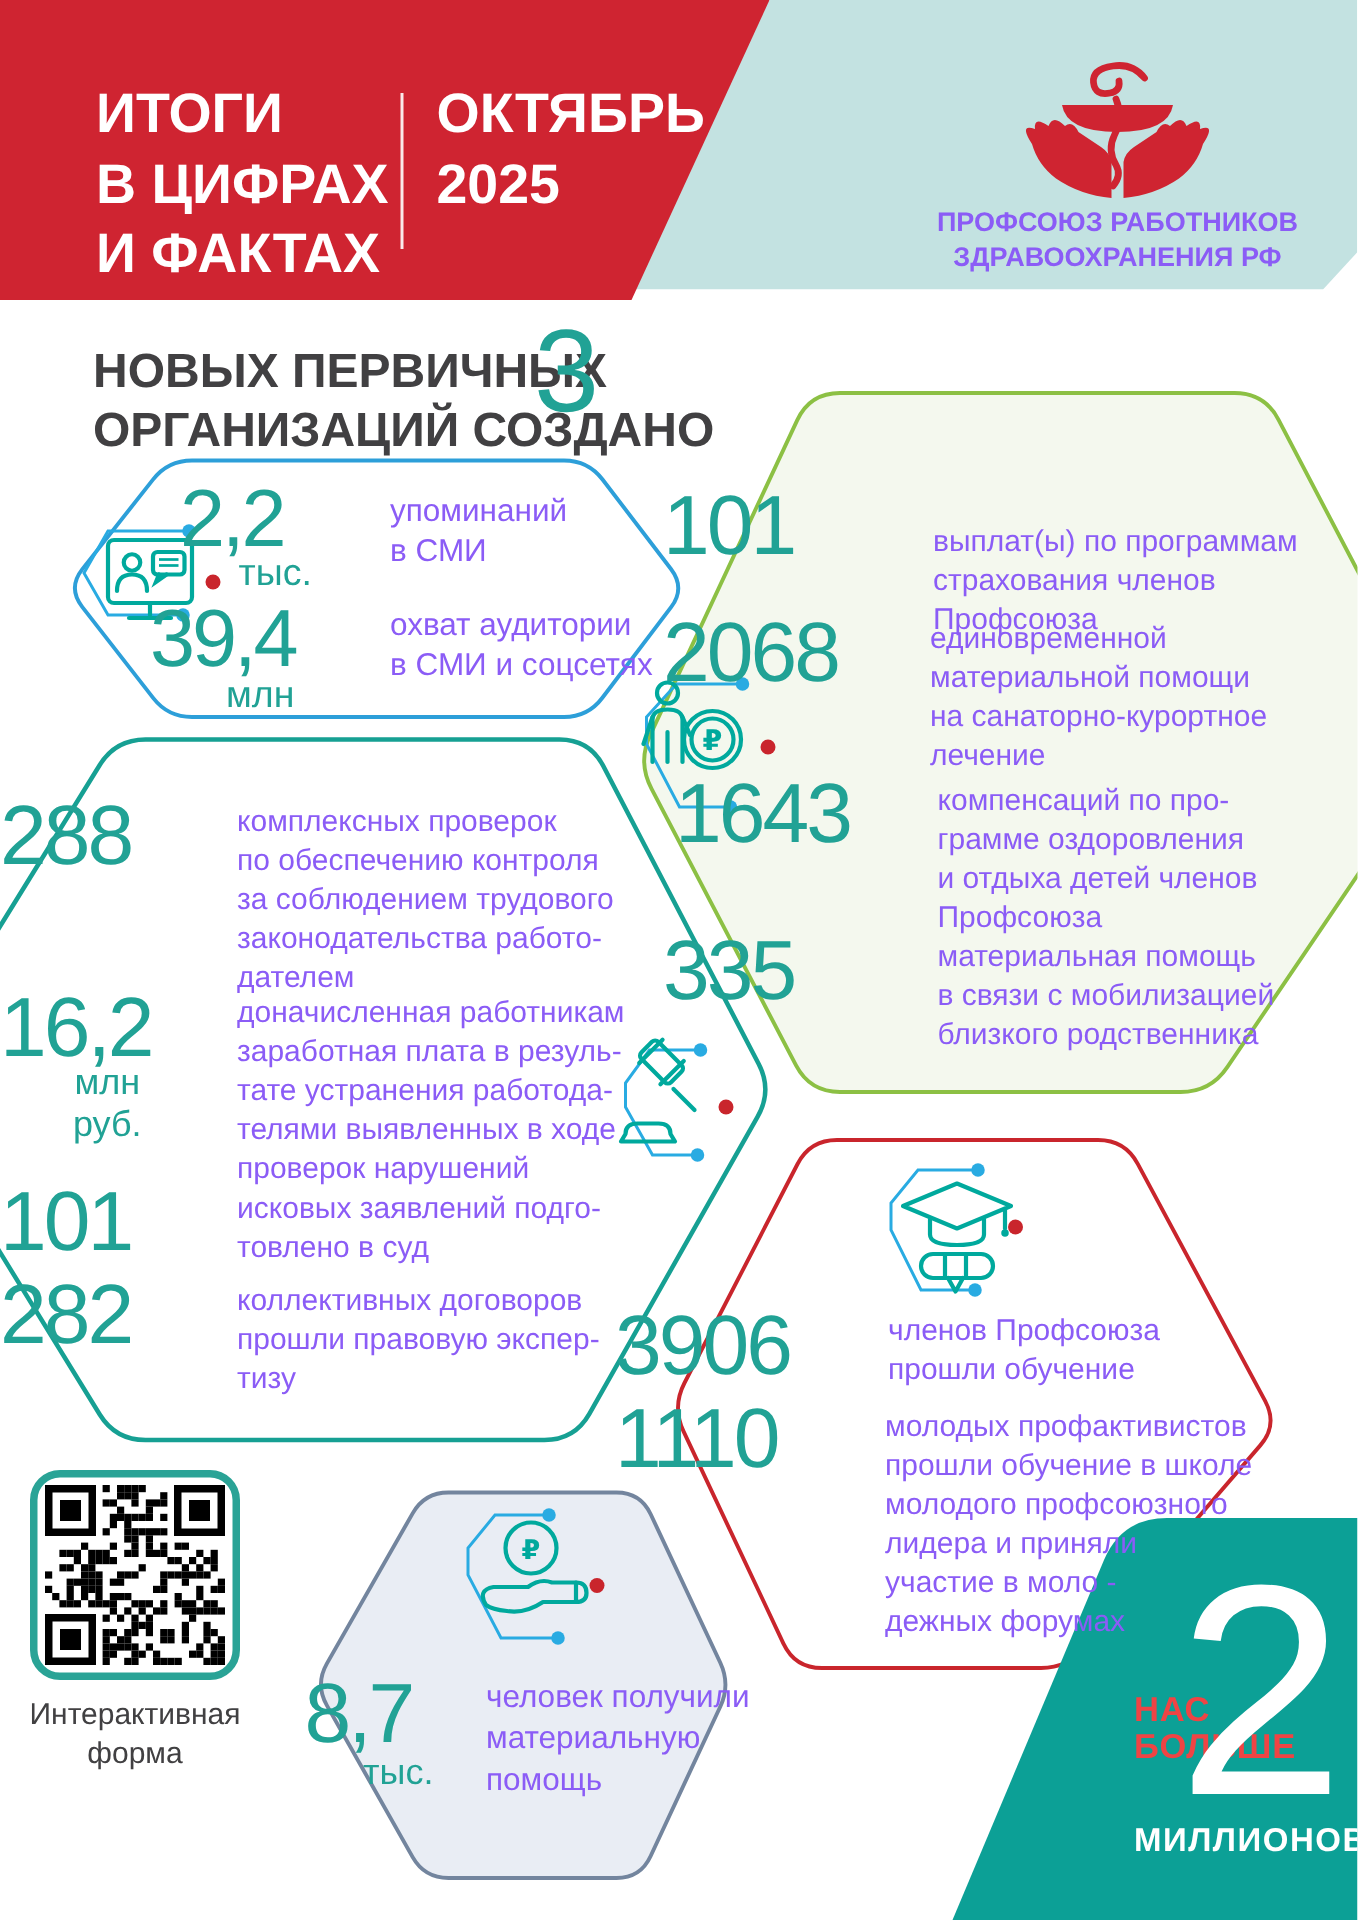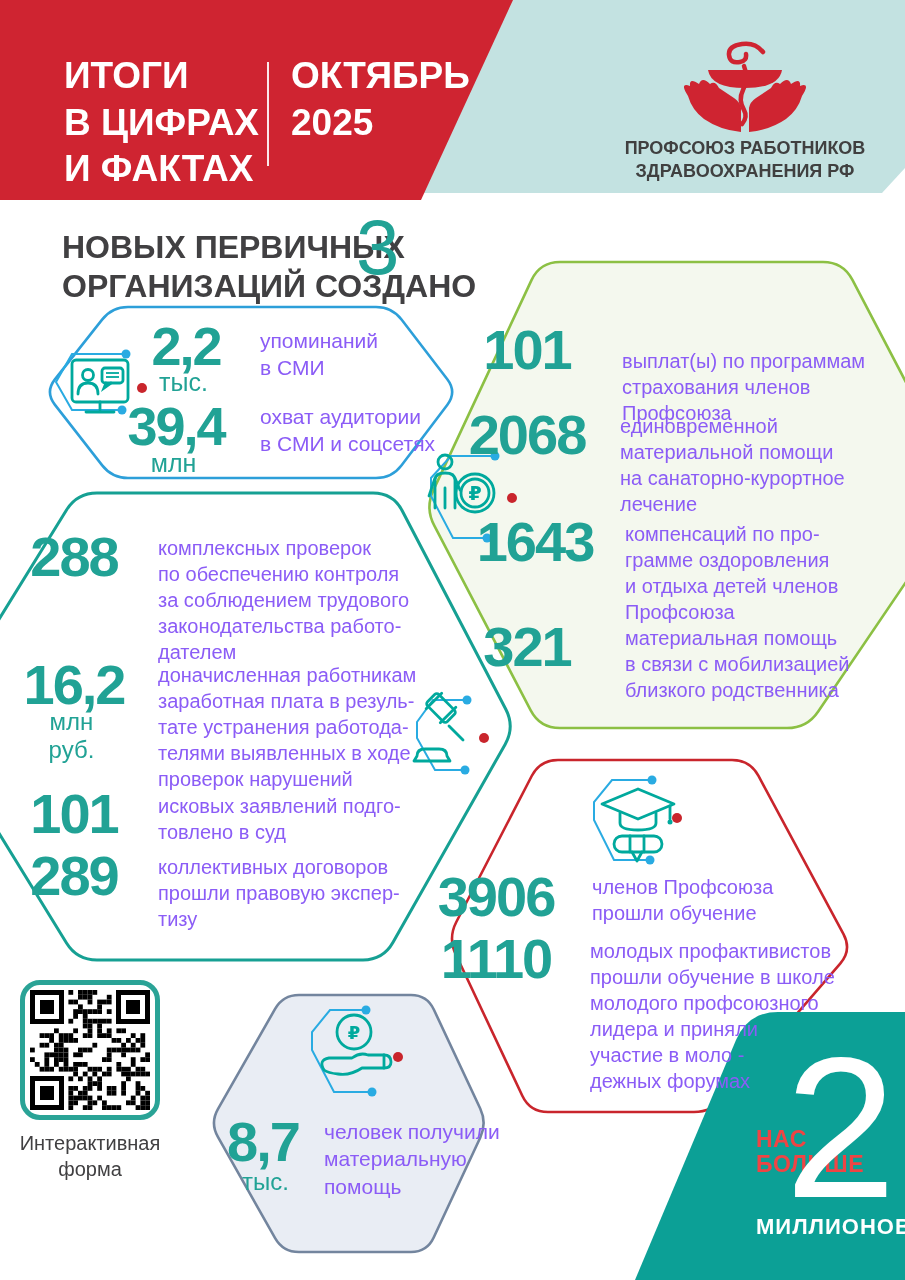--- a/index.html
+++ b/index.html
@@ -9,26 +9,26 @@
   svg{overflow:visible}
   
   .header-teal{left:0;top:0;width:905px;height:200px;background:#c3e2e1;
       clip-path:polygon(460px 0,905px 0,905px 168px,882px 193px,420px 193px)}
   .header-red{left:0;top:0;width:905px;height:200px;background:#cf2431;
       clip-path:polygon(0 0,513px 0,421px 200px,0 200px)}
   .h-title{left:64px;top:53px;font-size:37px;font-weight:700;color:#fff;line-height:1.26;white-space:pre-line}
   .h-divider{left:267px;top:62px;width:2px;height:104px;background:rgba(255,255,255,.9)}
   .h-month{left:291px;top:53px;font-size:37px;font-weight:700;color:#fff;line-height:1.26;white-space:pre-line}
   .org{left:595px;top:137px;width:300px;text-align:center;font-size:18px;font-weight:700;
-       color:#404040;line-height:1.3;white-space:pre-line}
+       color:#8b5cf6;line-height:1.3;white-space:pre-line}
   
   .intro-h{left:62px;top:228px;font-size:32px;font-weight:700;color:#414042;line-height:1.22;white-space:pre-line}
   .intro-v{left:356px;top:208px;font-size:78px;font-weight:300;color:#21a295;line-height:1}
   
-  .num{font-size:56px;color:#21a295;line-height:1;text-align:center;letter-spacing:-2px;font-weight:700}
+  .num{font-size:56px;color:#21a295;line-height:1;text-align:left;letter-spacing:-2px;font-weight:400}
   .num-b{font-size:54px}
   .unit{color:#21a295;text-align:center;font-size:24px;line-height:1.18;white-space:pre-line}
   .lbl{color:#8b5cf6;font-size:20px;line-height:1.3;white-space:pre-line}
   .lbl-b{font-size:21px}
   
   .qr-box{left:20px;top:980px;width:130px;height:130px;border:5px solid #2aa396;border-radius:20px;background:#fff}
   .qr-lbl{left:0;top:1130px;width:180px;text-align:center;font-size:20px;line-height:1.3;white-space:pre-line;color:#414042}
   
   .m-prefix{left:756px;top:1127px;font-size:23px;font-weight:600;color:#ef4444;line-height:1.08;
             white-space:pre-line;letter-spacing:.5px}
@@ -126,21 +126,21 @@
 <div class="abs num z2" style="left:442px;top:407px;width:170px">2068</div>
 <div class="abs lbl z2" style="left:620px;top:413px">единовременной
 материальной помощи
 на санаторно-курортное
 лечение</div>
 <div class="abs num z2" style="left:450px;top:514px;width:170px">1643</div>
 <div class="abs lbl z2" style="left:625px;top:521px">компенсаций по про-
 грамме оздоровления
 и отдыха детей членов
 Профсоюза</div>
-<div class="abs num z2" style="left:442px;top:619px;width:170px">321</div>
+<div class="abs num z2" style="left:442px;top:619px;width:170px">335</div>
 <div class="abs lbl z2" style="left:625px;top:625px">материальная помощь
 в связи с мобилизацией
 близкого родственника</div>
 
 <svg class="abs z2" style="left:405px;top:690px" width="85" height="85" viewBox="0 0 85 85">
   <path d="M62,10 H28 L12,32 V48 L30,80 H60" fill="none" stroke="#29abe2" stroke-width="2"></path>
   <circle cx="62" cy="10" r="4.5" fill="#29abe2"></circle>
     <circle cx="60" cy="80" r="4.5" fill="#29abe2"></circle>
   <circle cx="79" cy="48" r="5" fill="#c9252c"></circle>
   <g stroke="#00a99d" stroke-width="2.8" fill="none" stroke-linecap="round" stroke-linejoin="round">
@@ -163,21 +163,21 @@
 <div class="abs unit z2" style="left:0;top:708px;width:143px">млн
 руб.</div>
 <div class="abs lbl z2" style="left:158px;top:662px">доначисленная работникам
 заработная плата в резуль-
 тате устранения работода-
 телями выявленных в ходе
 проверок нарушений</div>
 <div class="abs num z2" style="left:0;top:786px;width:148px">101</div>
 <div class="abs lbl z2" style="left:158px;top:793px">исковых заявлений подго-
 товлено в суд</div>
-<div class="abs num z2" style="left:0;top:848px;width:148px">289</div>
+<div class="abs num z2" style="left:0;top:848px;width:148px">282</div>
 <div class="abs lbl z2" style="left:158px;top:854px">коллективных договоров
 прошли правовую экспер-
 тизу</div>
 
 <svg class="abs z2" style="left:580px;top:772px" width="115" height="100" viewBox="0 0 115 100">
   <path d="M72,8 H32 L14,30 V48 L34,88 H70" fill="none" stroke="#29abe2" stroke-width="2"></path>
   <circle cx="72" cy="8" r="4.5" fill="#29abe2"></circle>
     <circle cx="70" cy="88" r="4.5" fill="#29abe2"></circle>
   <circle cx="97" cy="46" r="5" fill="#c9252c"></circle>
   <g stroke="#00a99d" stroke-width="2.8" fill="none" stroke-linecap="round" stroke-linejoin="round">

